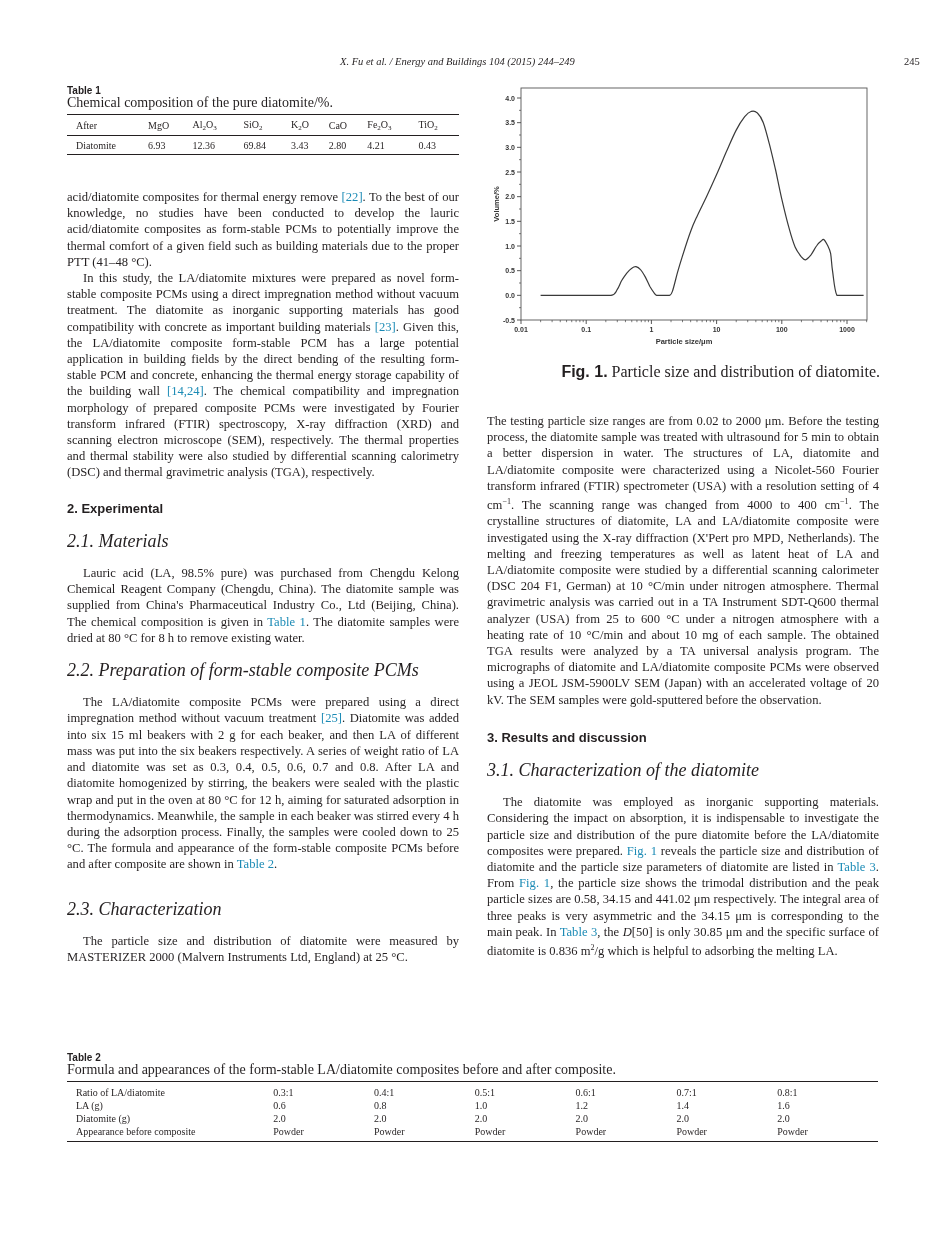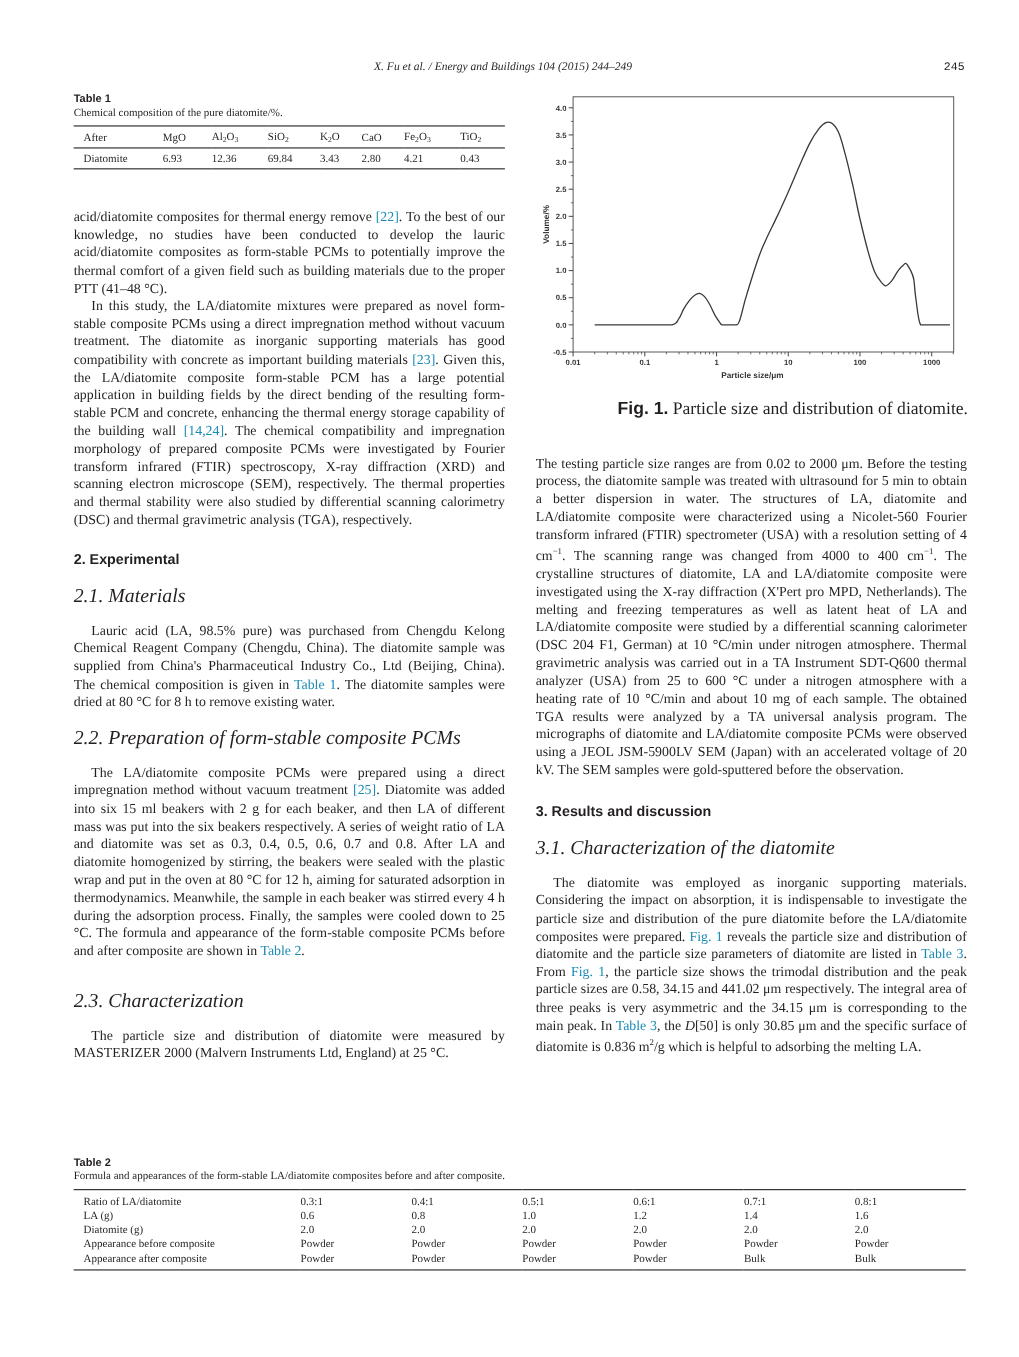--- a/index.html
+++ b/index.html
@@ -1,26 +1,26 @@
 <!DOCTYPE html>
 <html><head>
 <meta charset="utf-8">
 <style>
   html, body { margin: 0; padding: 0; background: #ffffff; }
   body { width: 926px; height: 1234px; position: relative; overflow: hidden;
          font-family: "Liberation Serif", "DejaVu Serif", serif; color: #231f20; }
   .abs { position: absolute; }
   .running-head { top: 56px; left: 340px; font-size: 10.5px; font-style: italic; }
-  .page-num { top: 56px; left: 858px; font-size: 10.5px; font-family: Liberation Mono, monospace; }
+  .page-num { top: 56px; left: 904px; font-size: 10.5px; }
   .col { position: absolute; width: 392px; font-size: 12.6px; line-height: 16.2px; text-align: justify; }
   .col p { margin: 0; text-indent: 0; }
   .col p.ind { text-indent: 16px; }
   .link { color: #1a8ab5; }
   .tbl-title { font-family: "Liberation Sans", "DejaVu Sans", sans-serif; font-weight: bold; font-size: 10px; }
-  .tbl-cap { font-size: 10px; line-height: 13px; }
+  .tbl-cap { font-size: 14px; line-height: 13px; }
   table { border-collapse: collapse; font-size: 10px; }
   .t1 { width: 392px; border-top: 1.5px solid #231f20; border-bottom: 1.5px solid #231f20; }
   .t1 td, .t1 th { font-weight: normal; text-align: left; padding: 4px 0 3px 0; }
   .t1 thead tr { border-bottom: 1px solid #231f20; }
   .t1 td:first-child, .t1 th:first-child { padding-left: 9px; width: 72px; }
   .t2 { width: 811px; border-top: 1.5px solid #231f20; border-bottom: 1.5px solid #231f20; }
   .t2 td { padding: 0; line-height: 13px; }
   .t2 tr:first-child td { padding-top: 4px; }
   .t2 tr:last-child td { padding-bottom: 3px; }
   .t2 td:first-child { padding-left: 9px; width: 213px; }
@@ -224,24 +224,15 @@
         </tr>
         <tr>
           <td>Appearance before composite</td>
           <td class="c">Powder</td>
           <td class="c">Powder</td>
           <td class="c">Powder</td>
           <td class="c">Powder</td>
           <td class="c">Powder</td>
           <td class="c">Powder</td>
         </tr>
-        <tr>
-          <td>Appearance after composite</td>
-          <td class="c">Powder</td>
-          <td class="c">Powder</td>
-          <td class="c">Powder</td>
-          <td class="c">Powder</td>
-          <td class="c">Bulk</td>
-          <td class="c">Bulk</td>
-        </tr>
       </tbody>
   </table>
 </div>
 
 </body></html>

